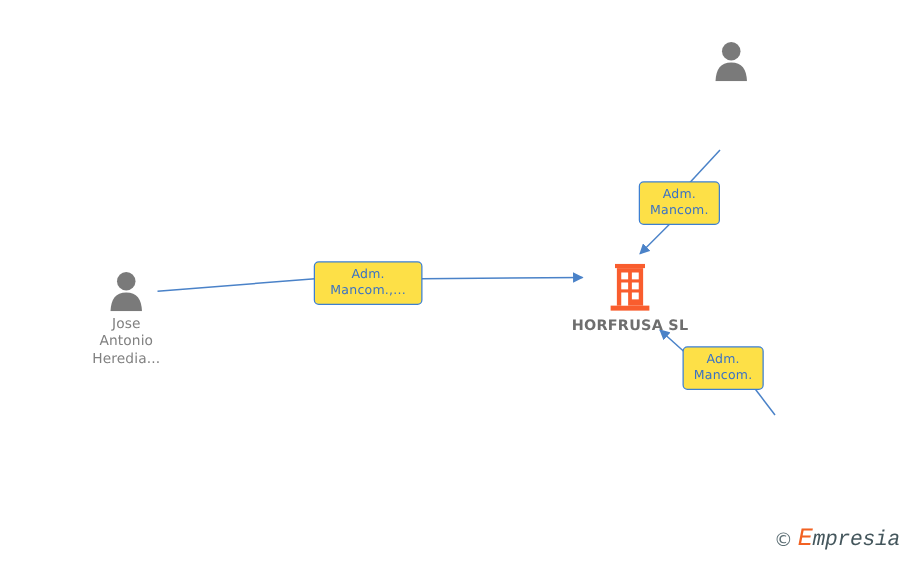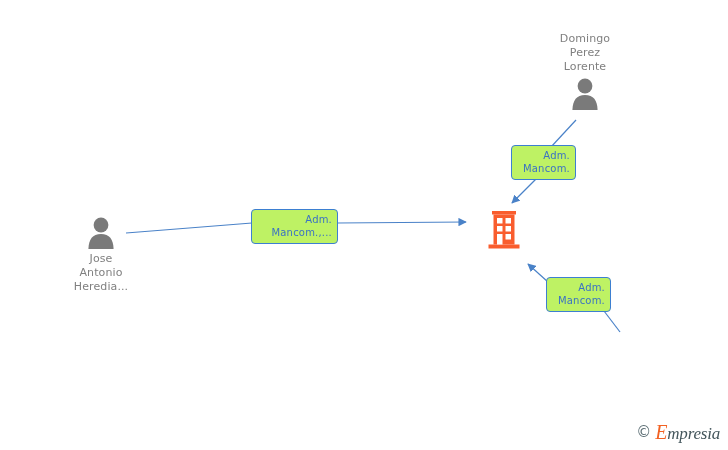--- a/index.html
+++ b/index.html
@@ -61,25 +61,25 @@
     letter-spacing: 0.2px;
     margin-top: 4px;
   }
 
   
   .edge-label {
     position: absolute;
     box-sizing: border-box;
     border: 1px solid #3d7fd1;
     border-radius: 4px;
-    background: #bef264;
+    background: #fde047;
     color: #3b72c4;
     font-size: 10px;
     line-height: 13px;
-    text-align: right;
+    text-align: center;
     padding: 3px 5px 4px 5px;
     letter-spacing: 0.2px;
     white-space: pre-line;
     box-shadow: 0 0 0 0 rgba(0,0,0,0);
   }
 
   
   #watermark {
     position: absolute;
     right: 8px;
@@ -88,21 +88,21 @@
     align-items: center;
     gap: 4px;
     user-select: none;
   }
   #watermark .copy {
     font-size: 15px;
     color: #5d6f75;
     line-height: 1;
   }
   #watermark .brand {
-    font-family: Liberation Serif, serif;
+    font-family: Liberation Mono, monospace;
     font-style: italic;
     font-size: 17px;
     line-height: 1;
     color: #44565c;
     letter-spacing: -0.2px;
   }
   #watermark .brand .cap {
     color: #f26122;
     font-size: 20px;
   }
@@ -159,38 +159,36 @@
 
         <rect x="10" y="7" width="5.5" height="5.5" fill="#ffffff"></rect>
         <rect x="18.5" y="7" width="5.5" height="5.5" fill="#ffffff"></rect>
         <rect x="10" y="15" width="5.5" height="5.5" fill="#ffffff"></rect>
         <rect x="18.5" y="15" width="5.5" height="5.5" fill="#ffffff"></rect>
         <rect x="18.5" y="23" width="5.5" height="5.5" fill="#ffffff"></rect>
 
         <rect x="10" y="23" width="5.5" height="10.5" fill="#ffffff"></rect>
       </svg>
     </span>
+    <span class="company-label">HORFRUSA SL</span>
   </div>
 
   <div class="node" style="left:46px; top:216px;">
     <span class="glyph">
       <svg width="30" height="33" viewBox="0 0 30 33" xmlns="http://www.w3.org/2000/svg">
         <circle cx="15" cy="9" r="7.4" fill="#7a7a7a"></circle>
         <path d="M 15 18 C 6.5 18 2.8 23.2 2.4 33 L 27.6 33 C 27.2 23.2 23.5 18 15 18 Z" fill="#7a7a7a"></path>
       </svg>
     </span>
     <span class="node-label below">Jose
 Antonio
 Heredia...</span>
   </div>
 
   <div class="node" style="left:530px; top:32px;">
-    <span class="node-label above">Domingo
-Perez
-Lorente</span>
     <span class="glyph">
       <svg width="30" height="33" viewBox="0 0 30 33" xmlns="http://www.w3.org/2000/svg">
         <circle cx="15" cy="9" r="7.4" fill="#7a7a7a"></circle>
         <path d="M 15 18 C 6.5 18 2.8 23.2 2.4 33 L 27.6 33 C 27.2 23.2 23.5 18 15 18 Z" fill="#7a7a7a"></path>
       </svg>
     </span>
   </div>
 
 
   <div id="watermark">

